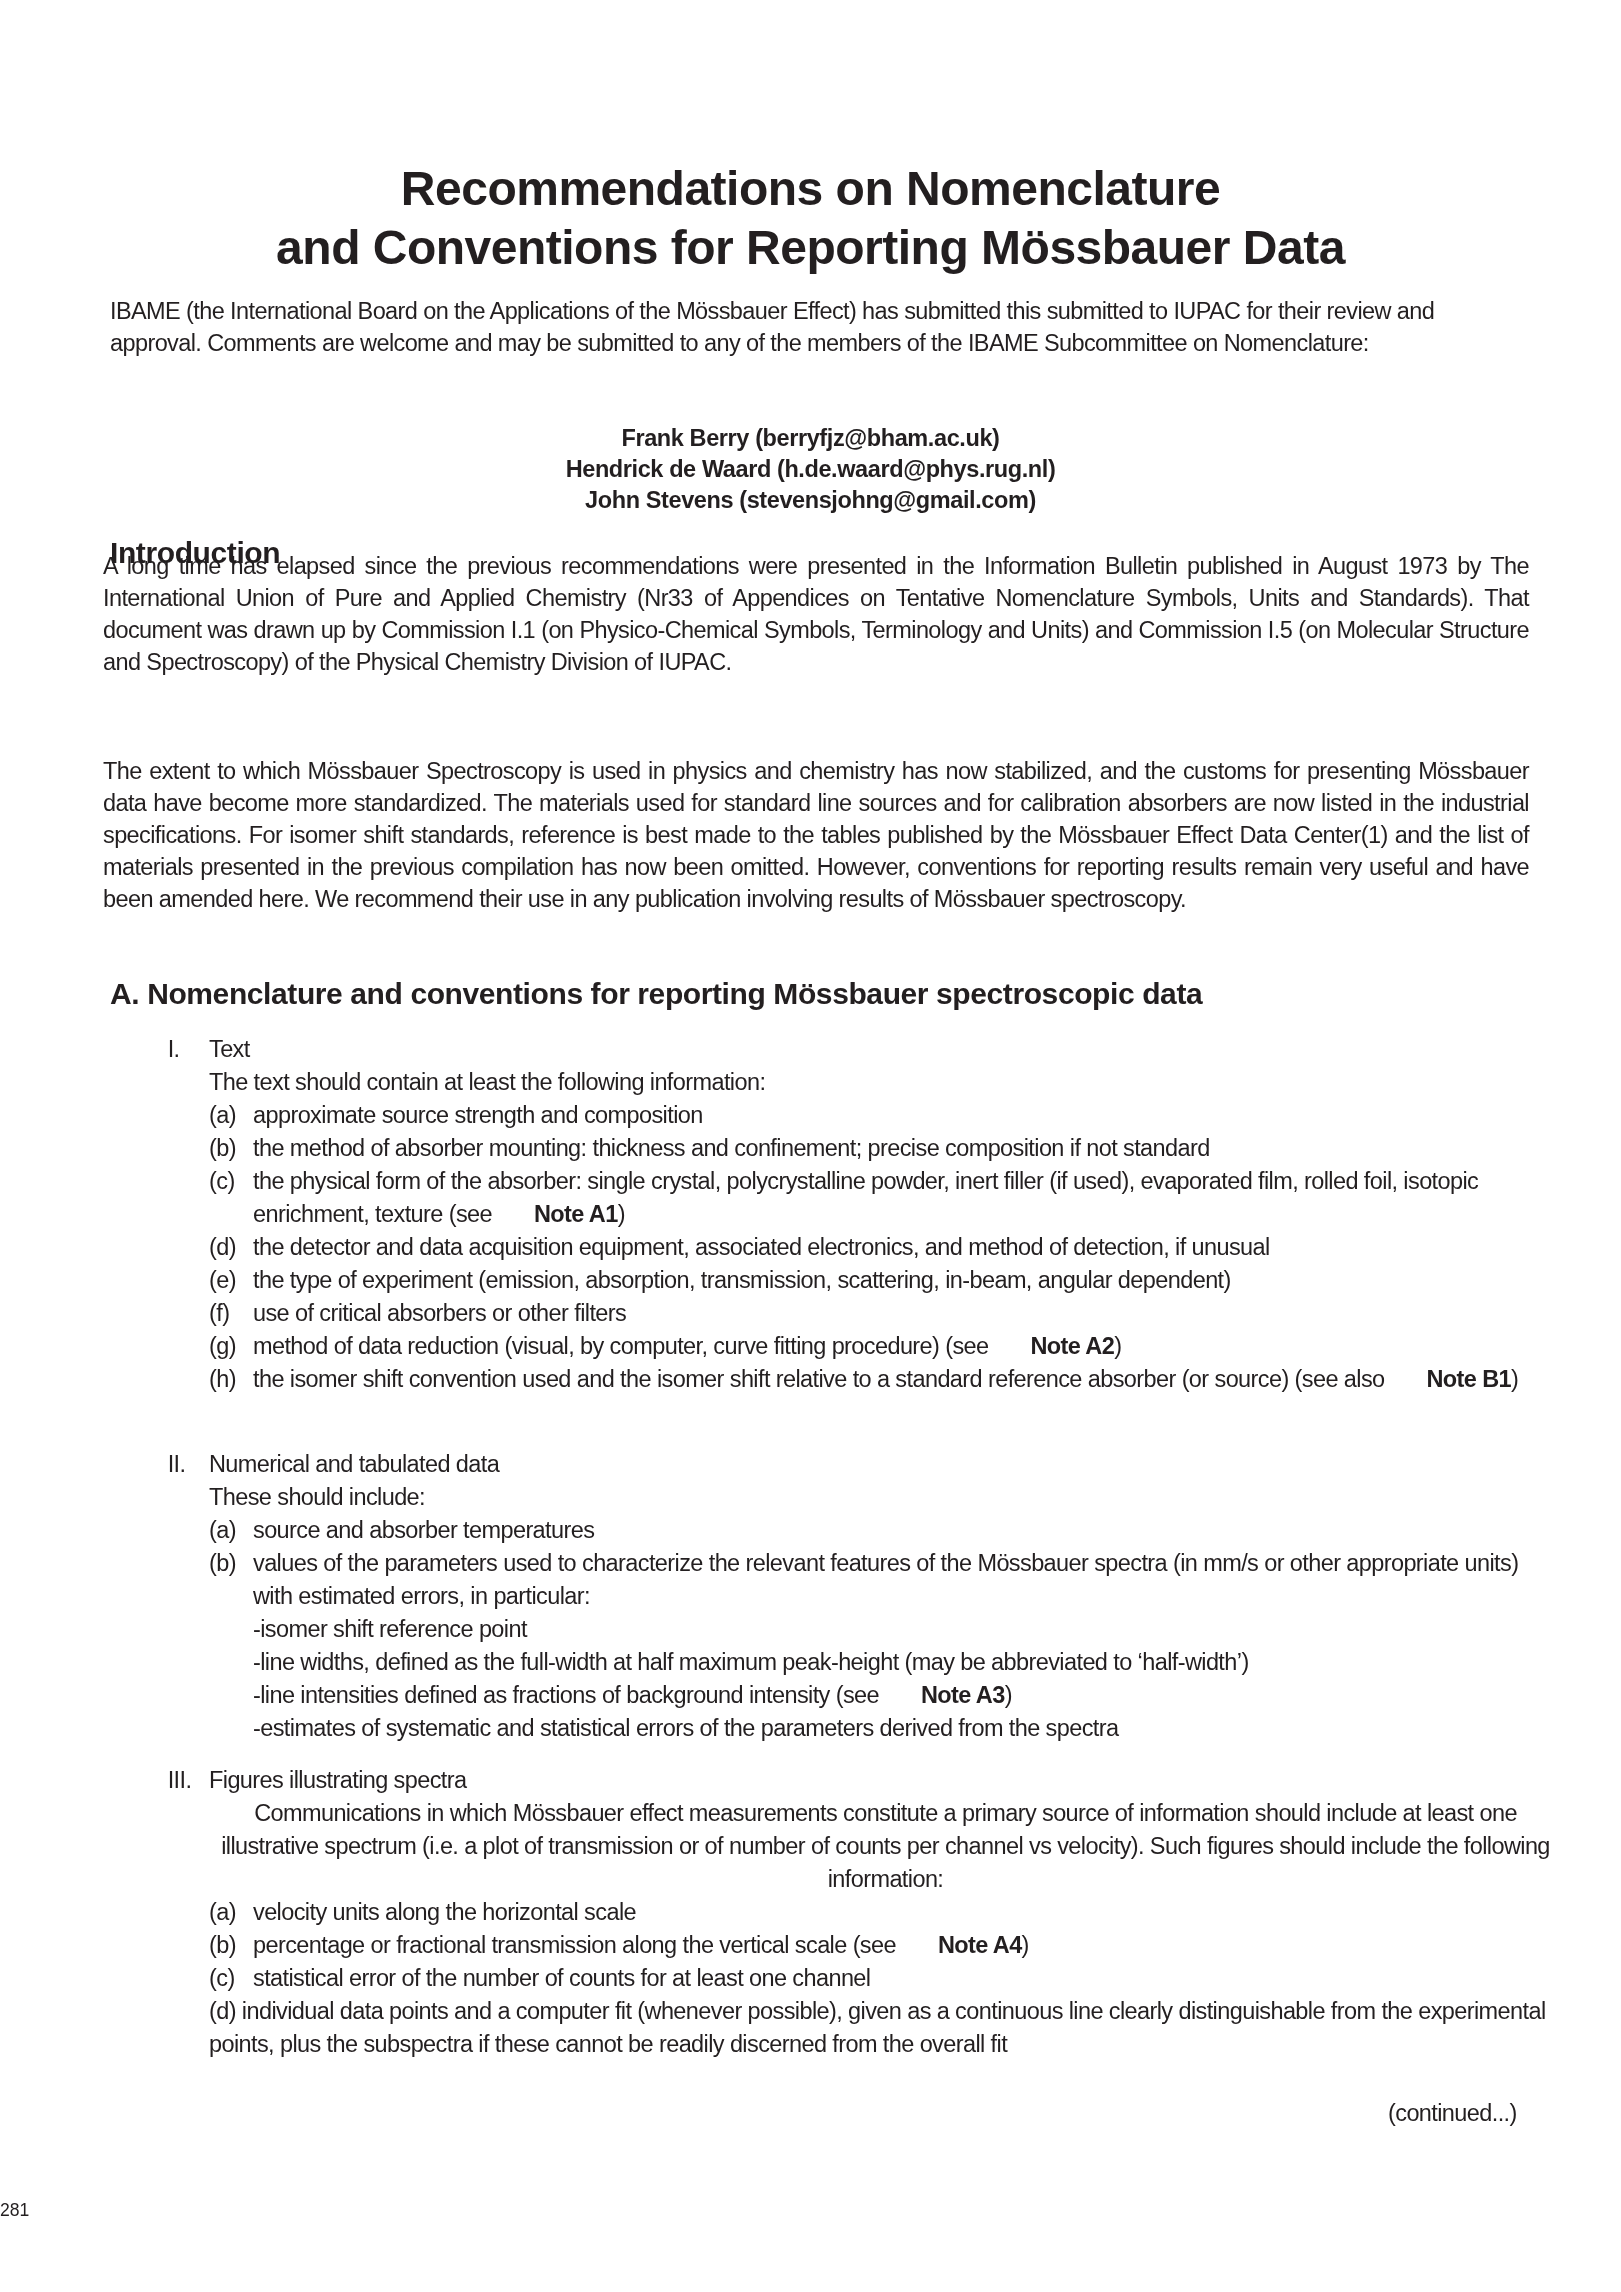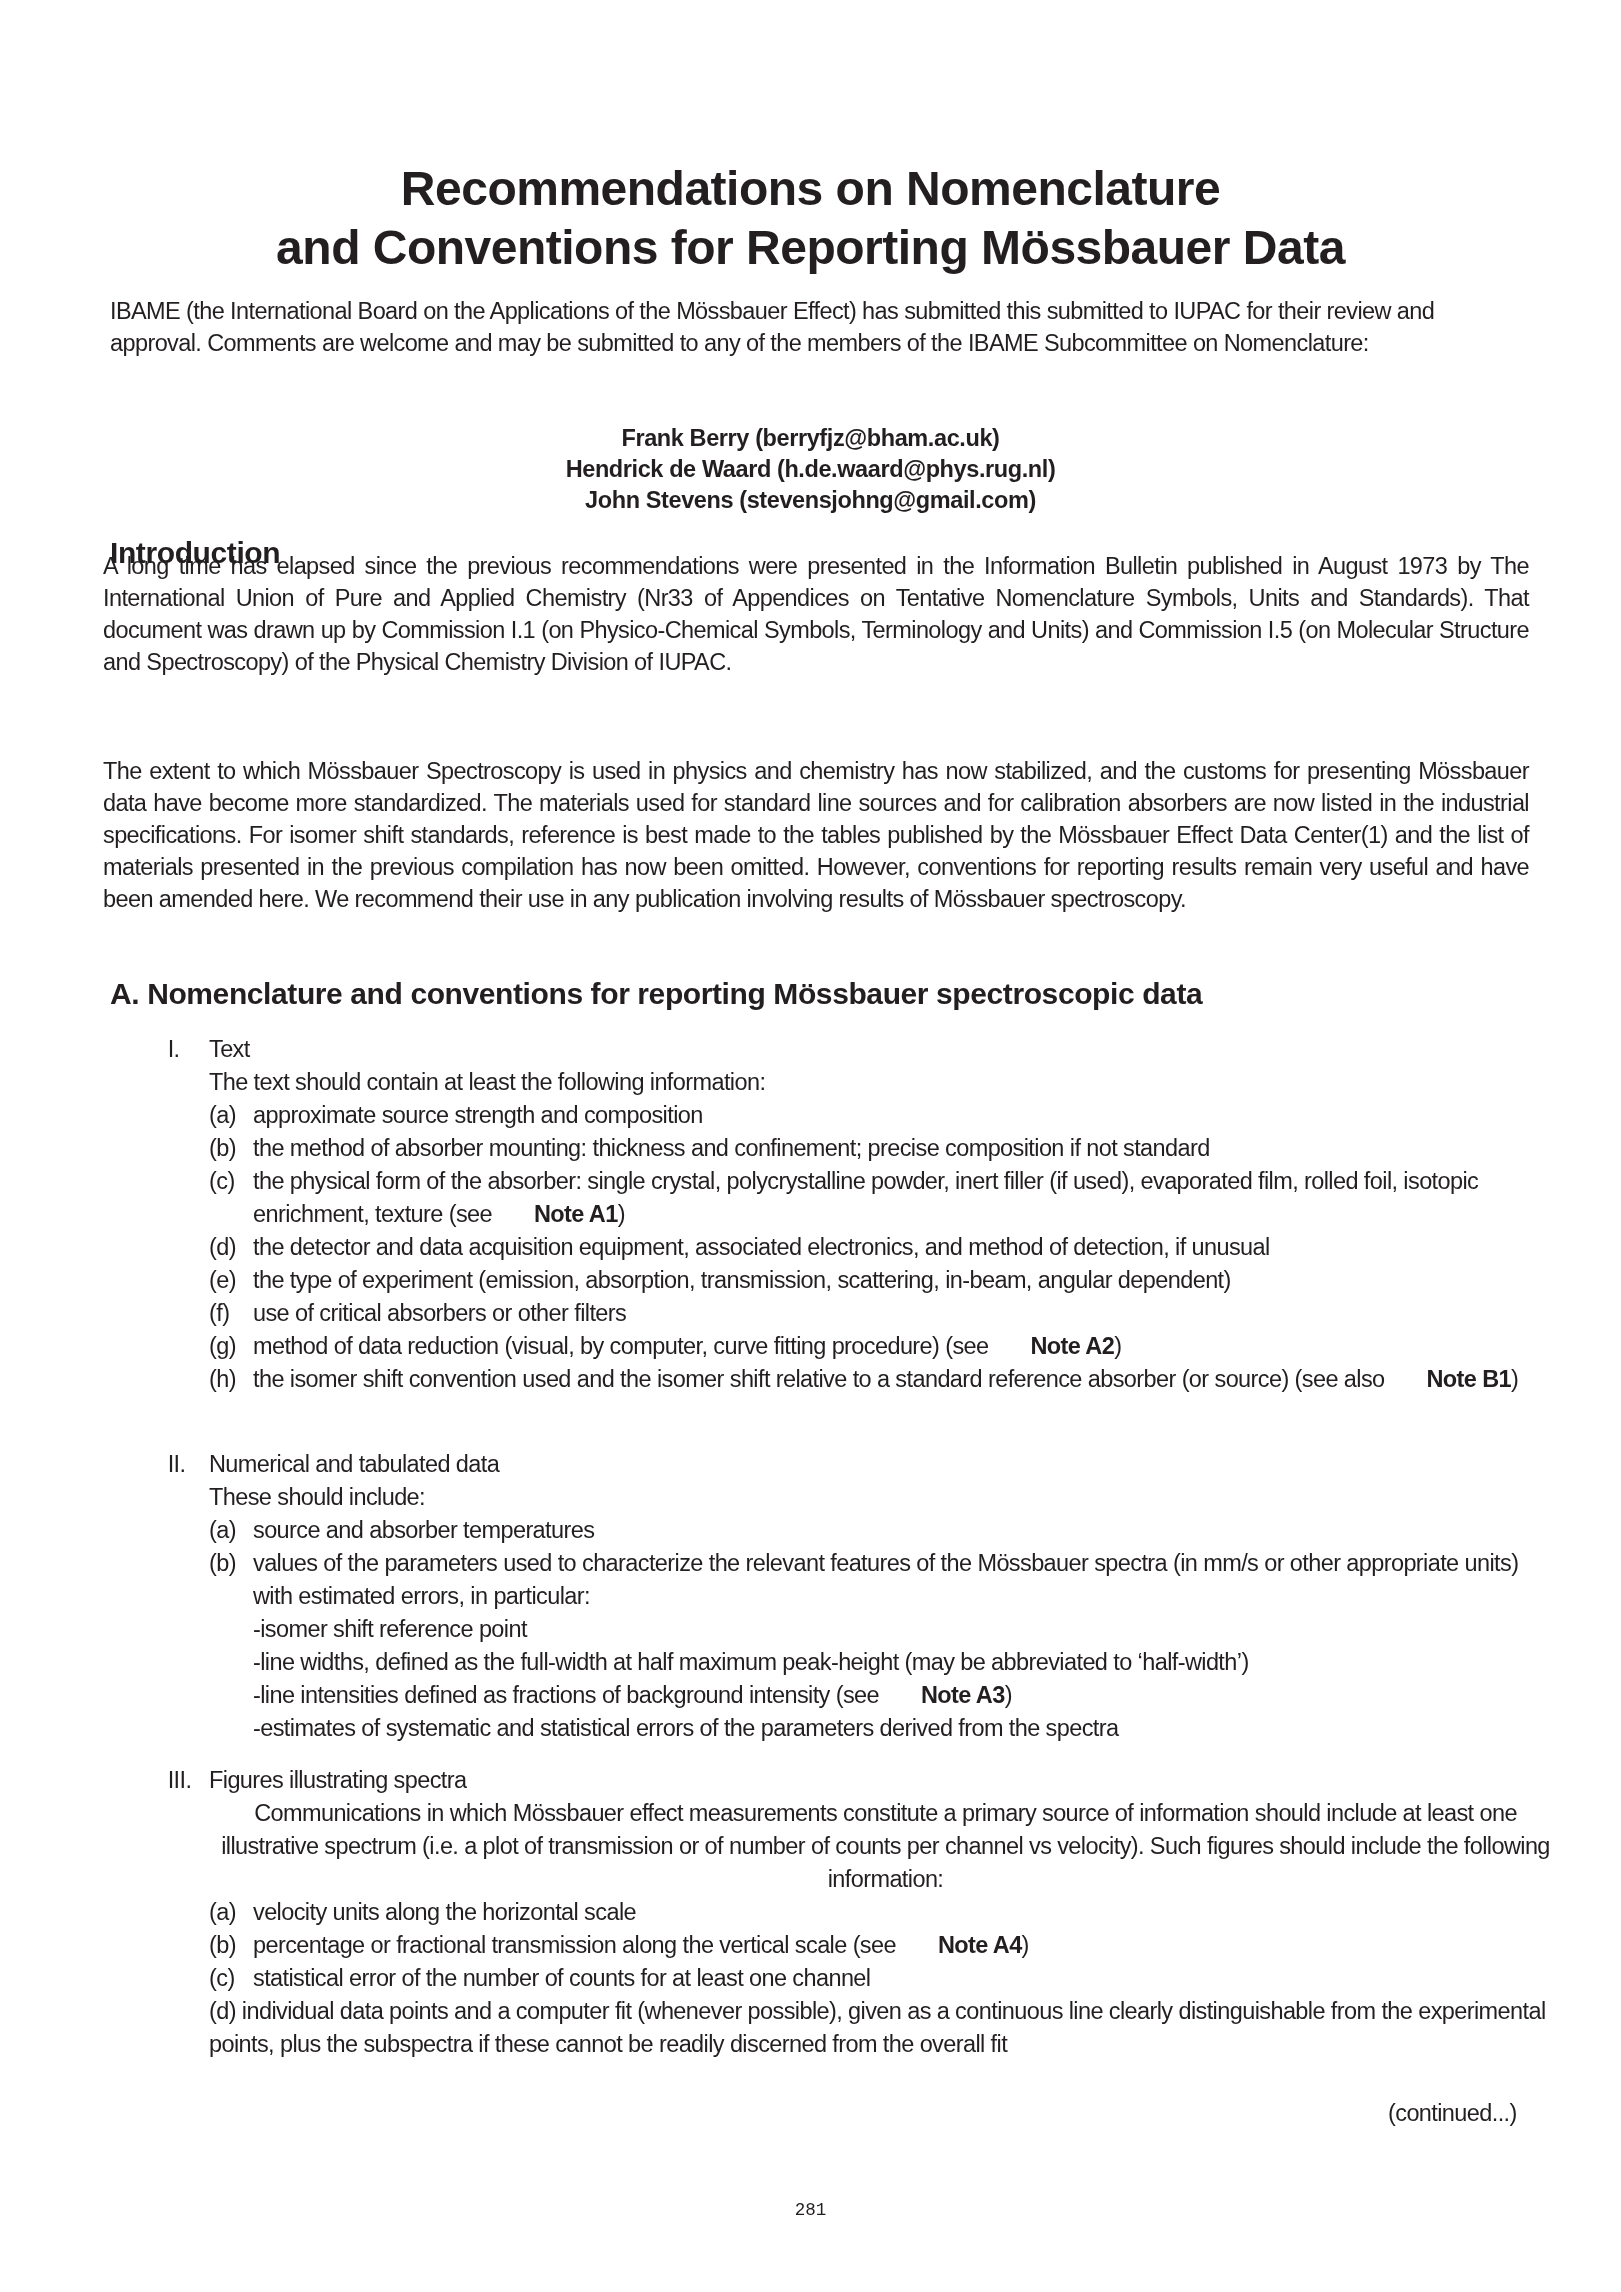--- a/index.html
+++ b/index.html
@@ -29,22 +29,22 @@
   .outline .sub { padding-left: 57px; }
   .outline .item { position: relative; padding-left: 101px; }
   .outline .item .lbl { position: absolute; left: 57px; top: 0; }
   .outline .plain { padding-left: 57px; }
   .outline .dash { padding-left: 101px; }
   .outline b { font-weight: bold; margin-left: 36px; }
   .sec1 { top: 1033px; }
   .sec2 { top: 1448px; }
   .sec3 { top: 1764px; }
   .continued { position: absolute; left: 1388px; top: 2100px; font-size: 23.5px; letter-spacing: -0.6px; }
-  .pagenum { position: absolute; left: 0; width: 1621px; text-align: center; top: 2200px;
-             font-family: Liberation Mono, monospace; font-size: 17.6px; }
+  .pagenum { position: absolute; left: 0; width: 1621px; text-align: left; top: 2200px;
+             font-family: Liberation Sans, sans-serif; font-size: 17.6px; }
 </style>
 </head>
 <body>
 
 <div class="page">
 
   <div class="title">
     <div>Recommendations on Nomenclature</div>
     <div>and Conventions for Reporting Mössbauer Data</div>
   </div>

